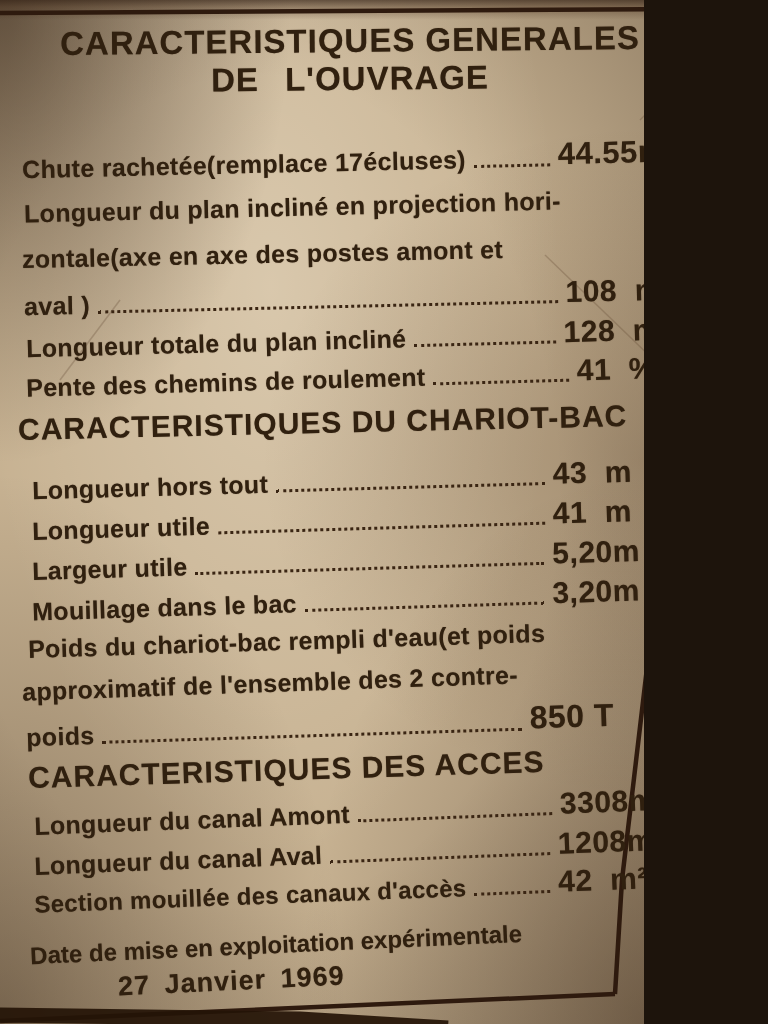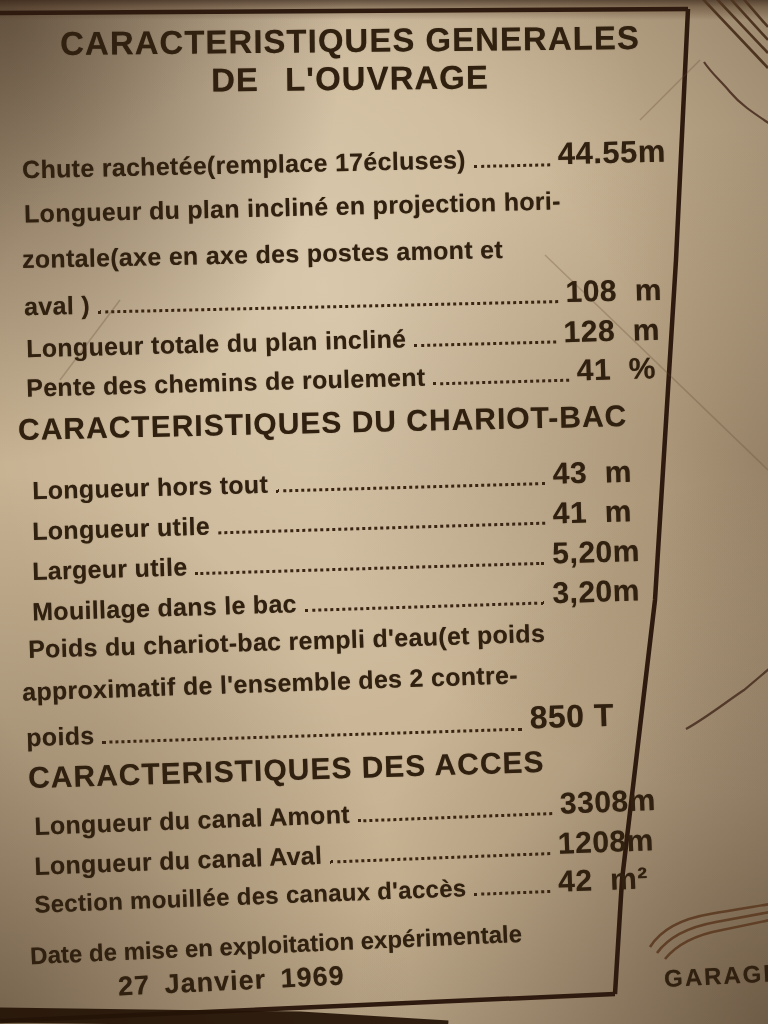--- a/index.html
+++ b/index.html
@@ -1,17 +1,17 @@
 <!DOCTYPE html>
 <html><head>
 <meta charset="utf-8">
 <style>
   html,body{margin:0;padding:0;background:#1d140c;}
   #poster{
-    position:relative;width:768px;height:1024px;overflow:hidden;
+    position:relative;width:644px;height:1024px;overflow:hidden;
     font-family:"Liberation Sans",sans-serif;
     background:
       linear-gradient(180deg, rgba(52,33,20,.68) 0px, rgba(70,46,28,.42) 7px, rgba(70,46,28,0) 20px),
       radial-gradient(ellipse at 0% 0%, rgba(35,20,10,.55), transparent 32%),
       radial-gradient(ellipse at 100% 100%, rgba(45,26,12,.38), transparent 38%),
       radial-gradient(ellipse at 100% 45%, rgba(60,38,20,.26), transparent 42%),
       radial-gradient(ellipse at 0% 100%, rgba(45,28,14,.40), transparent 38%),
       radial-gradient(ellipse at 42% 28%, rgba(255,246,228,.32), transparent 55%),
       radial-gradient(ellipse at 40% 48%, rgba(0,0,0,0) 55%, rgba(40,25,12,.30) 100%),
       #c7b292;

